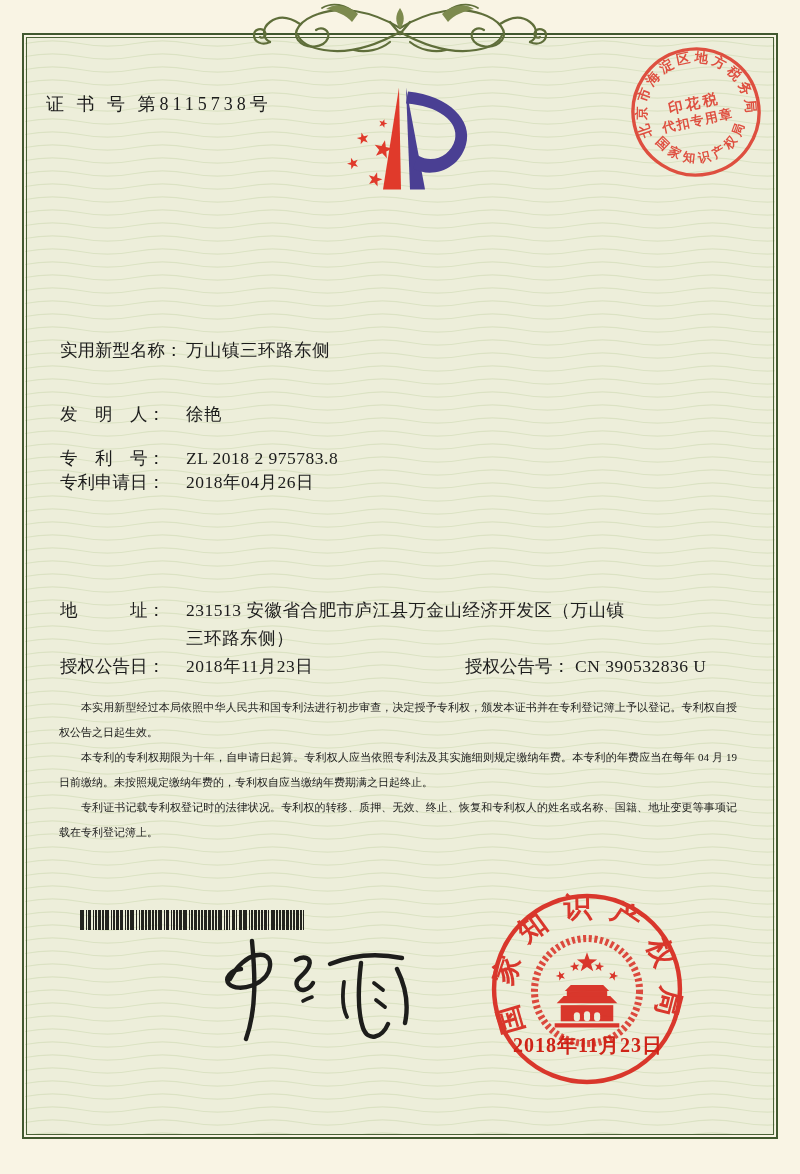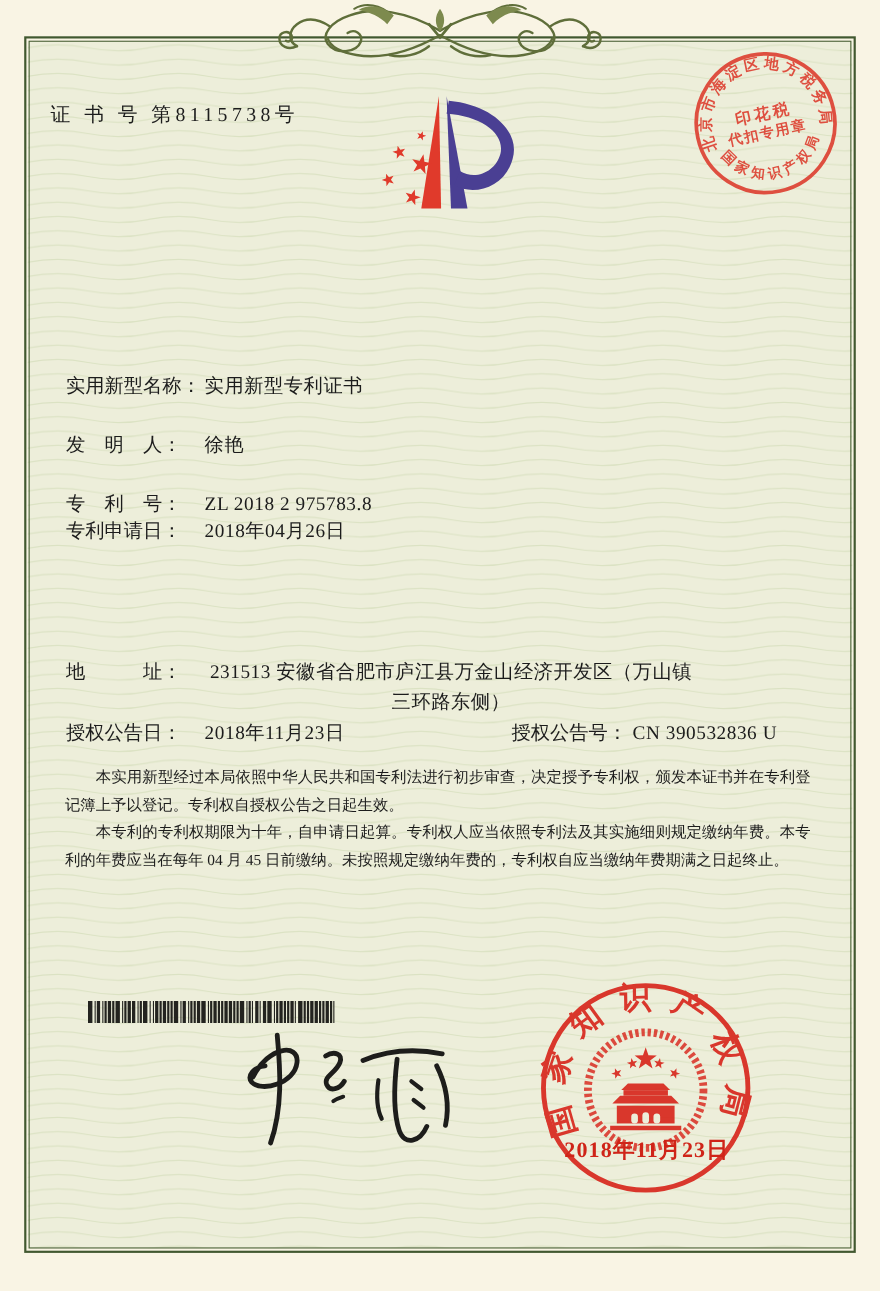--- a/index.html
+++ b/index.html
@@ -26,25 +26,25 @@
   .cert-no{position:absolute;left:46px;top:92px;font-size:18px;letter-spacing:4px;z-index:3;}
   .logo{position:absolute;left:330px;top:80px;width:150px;height:118px;z-index:3;}
   .tax-seal{position:absolute;left:626px;top:42px;width:140px;height:140px;z-index:4;
     transform:rotate(-12deg);opacity:.88;}
   .title{position:absolute;left:0;top:208px;width:100%;text-align:center;
     font-size:42px;font-weight:700;letter-spacing:12px;z-index:3;}
   
   .field-row{position:absolute;left:60px;font-size:17.5px;line-height:28px;z-index:3;white-space:nowrap;}
   .field-label{display:inline-block;min-width:126px;}
   .field-value{display:inline-block;vertical-align:top;letter-spacing:.5px;}
-  .field-value.address{white-space:normal;width:448px;text-align:center;}
+  .field-value.address{white-space:normal;width:448px;}
   .field-pair-right{position:absolute;left:405px;top:0;}
   
   .body-text{position:absolute;left:59px;top:695px;width:678px;z-index:3;
-    font-size:14px;line-height:25px;text-align:justify;}
+    font-size:11px;line-height:25px;text-align:justify;}
   .body-text p{margin:0;text-indent:2em;}
   
   .barcode{position:absolute;left:80px;top:910px;height:20px;display:flex;z-index:3;}
   .barcode i{display:block;background:#23231f;margin-right:1.4px;}
   .signer{position:absolute;left:84px;top:972px;z-index:3;font-weight:700;font-size:19px;}
   .signer .line{letter-spacing:5px;margin-bottom:17px;}
   .signature{position:absolute;left:200px;top:933px;width:235px;height:118px;z-index:3;}
   .office-seal{position:absolute;left:488px;top:890px;width:198px;height:198px;z-index:4;opacity:.92;}
   .seal-date{position:absolute;left:490px;top:1032px;width:196px;text-align:center;z-index:5;
     color:#cf2418;font-size:20px;font-weight:700;letter-spacing:1px;}
@@ -126,23 +126,23 @@
     </text>
     <text fill="#dd3a2b" font-size="12.5" letter-spacing="4" font-weight="700">
       <textPath href="#taxBottom" startOffset="4">国家知识产权局</textPath>
     </text>
     <text x="70" y="66" text-anchor="middle" fill="#dd3a2b" font-size="14.5" font-weight="700" letter-spacing="3">印花税</text>
     <text x="70" y="83" text-anchor="middle" fill="#dd3a2b" font-size="13" font-weight="700" letter-spacing="1.5">代扣专用章</text>
   </svg>
 
 
   <div class="field-row" style="top:336px">
-    <span class="field-label">实用新型名称：</span><span class="field-value">实用新型专利证书</span>
-  </div>
-  <div class="field-row" style="top:390px">
+    <span class="field-label">实用新型名称：</span><span class="field-value">万山镇三环路东侧</span>
+  </div>
+  <div class="field-row" style="top:400px">
     <span class="field-label">发　明　人：</span><span class="field-value">徐艳</span>
   </div>
   <div class="field-row" style="top:444px">
     <span class="field-label">专　利　号：</span><span class="field-value">ZL 2018 2 975783.8</span>
   </div>
   <div class="field-row" style="top:468px">
     <span class="field-label">专利申请日：</span><span class="field-value">2018年04月26日</span>
   </div>
   <div class="field-row" style="top:596px">
     <span class="field-label">地　　　址：</span><span class="field-value address">231513 安徽省合肥市庐江县万金山经济开发区（万山镇三环路东侧）</span>
@@ -151,21 +151,22 @@
     <span>
       <span class="field-label">授权公告日：</span><span class="field-value">2018年11月23日</span>
     </span>
     <span class="field-pair-right">
       <span class="field-label" style="min-width:110px">授权公告号：</span><span class="field-value">CN 390532836 U</span>
     </span>
   </div>
 
   <div class="body-text">
     <p>本实用新型经过本局依照中华人民共和国专利法进行初步审查，决定授予专利权，颁发本证书并在专利登记簿上予以登记。专利权自授权公告之日起生效。</p>
-    <p>本专利的专利权期限为十年，自申请日起算。专利权人应当依照专利法及其实施细则规定缴纳年费。本专利的年费应当在每年 04 月 45 日前缴纳。未按照规定缴纳年费的，专利权自应当缴纳年费期满之日起终止。</p>
+    <p>本专利的专利权期限为十年，自申请日起算。专利权人应当依照专利法及其实施细则规定缴纳年费。本专利的年费应当在每年 04 月 19 日前缴纳。未按照规定缴纳年费的，专利权自应当缴纳年费期满之日起终止。</p>
+    <p>专利证书记载专利权登记时的法律状况。专利权的转移、质押、无效、终止、恢复和专利权人的姓名或名称、国籍、地址变更等事项记载在专利登记簿上。</p>
   </div>
 
   <div class="barcode">
       <i style="width: 4.2px;"></i>
       <i style="width: 1.4px;"></i>
       <i style="width: 2.8px;"></i>
       <i style="width: 1.4px;"></i>
       <i style="width: 1.4px;"></i>
       <i style="width: 2.8px;"></i>
       <i style="width: 1.4px;"></i>

